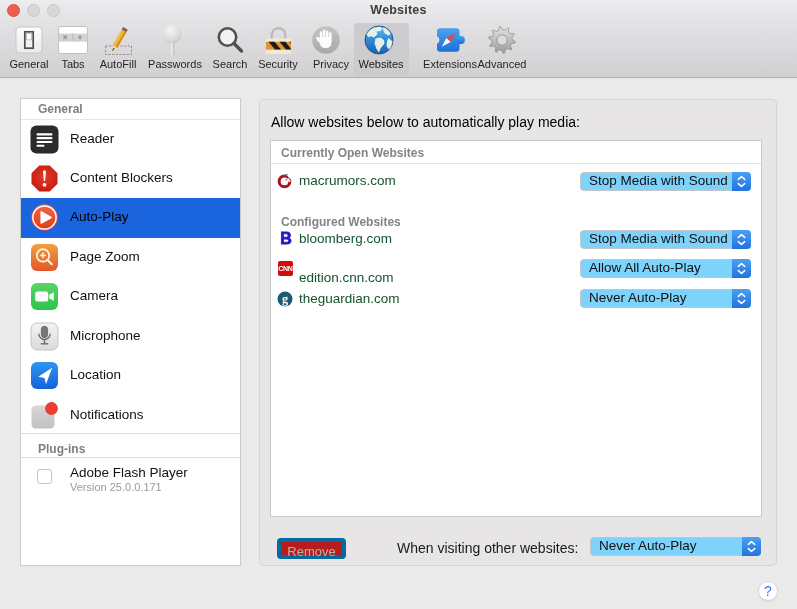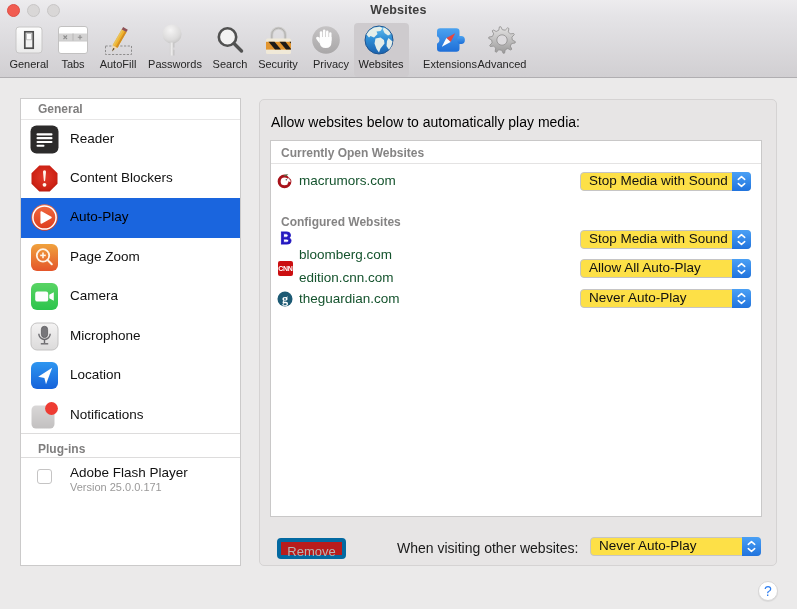--- a/index.html
+++ b/index.html
@@ -38,21 +38,21 @@
 
 #panel { position:absolute; left:259px; top:99px; width:518px; height:467px;
   background:#e7e5e5; border:1px solid #d5d3d3; border-radius:5px; }
 #allow { position:absolute; left:271px; top:114px; font-size:14px; color:#000000; }
 #listbox { position:absolute; left:270px; top:140px; width:492px; height:377px;
   background:#fff; border:1px solid #c9c8c8; }
 .lhead { font-size:12px; font-weight:bold; color:#858484; }
 .lrow-tx { position:absolute; font-size:13.5px; color:#14532d; }
 .fav { position:absolute; width:16px; height:16px; }
 
-.dd { position:absolute; width:171px; height:19px; background:#fde047;
+.dd { position:absolute; width:171px; height:19px; background:#7dd3fc;
   border:1px solid #c6c5c5; border-radius:4px; font-size:13.5px; color:#111; }
 .dd .dtx { position:absolute; left:8px; top:-0.5px; }
 .dd .step { position:absolute; right:-1px; top:-1px; width:19px; height:19px;
   border-radius:0 4px 4px 0;
   background:linear-gradient(#4aa0f5, #2173dd); }
 
 
 #removeBtn { position:absolute; left:277px; top:538px; width:69px; height:21px;
   background:#b91c1c; border:4px solid #0369a1; border-radius:4px;
   font-size:13px; color:#b5b4b4; text-align:center; line-height:19px; }
@@ -401,21 +401,21 @@
   <path d="M11.2 10.5 q1.6 0.8 2.9 -0.2 q0.3 2.4 -1.7 3.4 Z" fill="#a8121a"></path>
   <path d="M6.8 3.2 q2.3 -2.7 5.2 -1.7 q-1.8 2.3 -5.2 1.7 Z" fill="#55704a"></path>
   <circle cx="9.9" cy="7.2" r="0.8" fill="#555"></circle>
   <path d="M11.8 4.6 q1.8 1.2 2.1 3.2" stroke="#b8747a" stroke-width="0.9" fill="none"></path>
 </svg>
 <div class="lrow-tx" style="left:299px; top:173px;">macrumors.com</div>
 
 <div class="lhead abs" style="left:281px; top:215px;">Configured Websites</div>
 
 <div class="abs" style="left:278px; top:230px; width:16px; height:17px; font-size:16px; font-weight:bold; color:#2317c0; -webkit-text-stroke:0.8px #2317c0; text-align:center; line-height:17px;">B</div>
-<div class="lrow-tx" style="left:299px; top:231px;margin-top:16px;">bloomberg.com</div>
+<div class="lrow-tx" style="left:299px; top:231px;">bloomberg.com</div>
 
 <div class="abs" style="left:278px; top:261px; width:15px; height:15px; background:#cb0e10; border-radius:2px; color:#fff; font-size:7px; font-weight:bold; text-align:center; line-height:15px; letter-spacing:-0.3px;">CNN</div>
 <div class="lrow-tx" style="left:299px; top:261px;margin-top:9px;">edition.cnn.com</div>
 
 <svg class="fav" style="left:277px; top:291px;" width="17" height="17" viewBox="0 0 17 17">
   <circle cx="8.5" cy="8.5" r="8" fill="#1c5a74"></circle>
   <text x="8.5" y="12.8" font-family="Liberation Serif, serif" font-size="13" font-weight="bold" fill="#fff" text-anchor="middle">g</text>
 </svg>
 <div class="lrow-tx" style="left:299px; top:291px;">theguardian.com</div>
 

